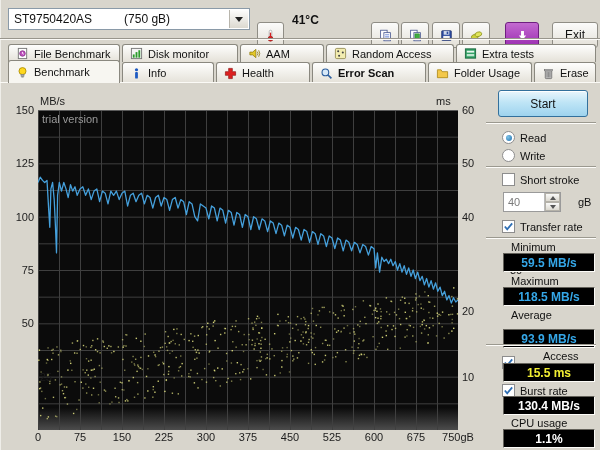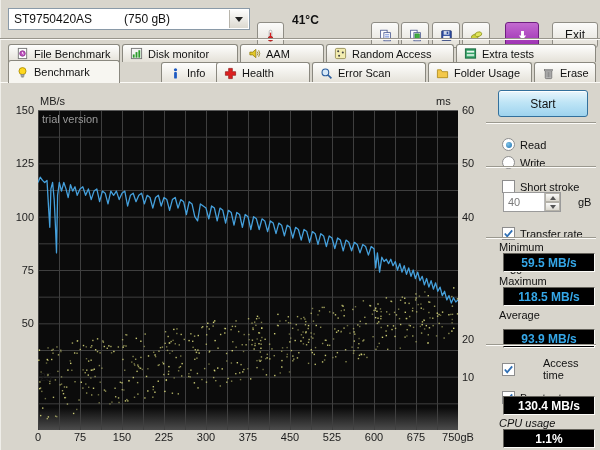--- a/index.html
+++ b/index.html
@@ -49,28 +49,28 @@
   .tick.l{width:32px;text-align:right;left:2px;}
   .tick.r{left:462px;}
   .tick.x{transform:translateX(-50%);top:431px;}
   
   .sep{position:absolute;left:486px;width:110px;height:2px;
        background:linear-gradient(#9b998f 50%,#fdfcf9 50%);}
   #start-button{position:absolute;left:498px;top:90px;width:88px;height:25px;
        background:linear-gradient(#eaf6fc,#bfe5f6 45%,#9ed3ee);border:1px solid #33709c;
        border-radius:3px;font-size:12px;display:flex;align-items:center;justify-content:center;
        cursor:pointer;box-shadow:inset 0 1px 0 #fff;}
-  .ctl-row{position:absolute;left:502px;display:flex;align-items:center;gap:5px;font-size:11px;cursor:pointer;margin-top:7px;}
+  .ctl-row{position:absolute;left:502px;display:flex;align-items:center;gap:5px;font-size:11px;cursor:pointer;}
   .radio{width:13px;height:13px;border-radius:50%;background:#fff;border:1px solid #8d8d8d;
        box-sizing:border-box;position:relative;}
   .radio.sel::after{content:"";position:absolute;left:2.5px;top:2.5px;width:6px;height:6px;
        border-radius:50%;background:radial-gradient(circle at 35% 35%,#7fc4e8,#1f6fae);}
   .cbox{width:13px;height:13px;background:#fff;border:1px solid #8d8d8d;box-sizing:border-box;
        display:flex;align-items:center;justify-content:center;}
-  .panel-label{position:absolute;left:499px;font-size:11px;}
+  .panel-label{position:absolute;left:511px;font-size:11px;}
   .vbox{position:absolute;left:503px;width:90px;height:17px;background:#000;
        border:1px solid;border-color:#63615a #fdfcf8 #fdfcf8 #63615a;box-sizing:content-box;
        display:flex;align-items:center;justify-content:center;font-size:12px;font-weight:bold;}
   .vbox.cyan{color:#35a7e8;} .vbox.yellow{color:#f2ef33;} .vbox.white{color:#fff;}
   #spinner{position:absolute;left:503px;top:192px;width:58px;height:20px;background:#fff;
        border:1px solid #9a9a9a;box-sizing:border-box;display:flex;}
   #spinner .sval{flex:1;font-size:11px;color:#7a7a7a;display:flex;align-items:center;padding-left:4px;}
   #spinner .btns{width:15px;display:flex;flex-direction:column;border-left:1px solid #bbb;}
   #spinner .sb{flex:1;background:linear-gradient(#fafaf9,#dcd9d0);border:1px solid #b5b2a9;
        display:flex;align-items:center;justify-content:center;cursor:pointer;}
@@ -183,34 +183,34 @@
   </div>
 
   <div class="tab active" style="left:8px;width:112px;">
     <svg class="ticon" viewBox="0 0 14 14">
       <circle cx="7" cy="5.5" r="3.8" fill="#ffd81e" stroke="#a98a00" stroke-width="0.9"></circle>
       <rect x="5.4" y="9" width="3.2" height="2" fill="#b0b0b0" stroke="#777" stroke-width="0.6"></rect>
       <rect x="5.8" y="11" width="2.4" height="1.4" fill="#8a8a8a"></rect>
     </svg>
     <span>Benchmark</span>
   </div>
-  <div class="tab tabrow2" style="left:122px;width:92px;margin-left:39px;">
+  <div class="tab tabrow2" style="left:122px;width:92px;">
     <svg class="ticon" viewBox="0 0 14 14">
       <circle cx="7" cy="3" r="1.7" fill="#1d5ac2"></circle>
         <rect x="5.5" y="5.5" width="3" height="7" rx="1" fill="#1d5ac2"></rect>
     </svg>
     <span>Info</span>
   </div>
   <div class="tab tabrow2" style="left:216px;width:94px;">
     <svg class="ticon" viewBox="0 0 14 14">
       <path d="M5 1.5 h4 v3.5 h3.5 v4 h-3.5 v3.5 h-4 v-3.5 h-3.5 v-4 h3.5 Z" fill="#dc2020" stroke="#8e0e0e" stroke-width="0.7"></path>
     </svg>
     <span>Health</span>
   </div>
-  <div class="tab tabrow2" style="left:312px;width:114px;">
+  <div class="tab tabrow2" style="left:312px;width:114px;font-weight:bold;">
     <svg class="ticon" viewBox="0 0 14 14">
       <circle cx="5.8" cy="5.8" r="3.6" fill="#d6e8f8" stroke="#2d5f9e" stroke-width="1.2"></circle>
       <line x1="8.6" y1="8.6" x2="12.3" y2="12.3" stroke="#2d5f9e" stroke-width="1.8"></line>
     </svg>
     <span>Error Scan</span>
   </div>
   <div class="tab tabrow2" style="left:428px;width:104px;">
     <svg class="ticon" viewBox="0 0 14 14">
       <path d="M1.5 4 L1.5 11.5 L12.5 11.5 L12.5 5 L6.5 5 L5.5 3 L1.5 3 Z" fill="#f3c84a" stroke="#a5800a" stroke-width="0.8"></path>
     </svg>
@@ -840,21 +840,21 @@
       <div class="tick x" style="left: 374px;">600</div>
       <div class="tick x" style="left: 416px;">675</div>
       <div class="tick x" style="left: 458px;">750gB</div>
       <div class="tick l" style="top: 370.667px; padding-left: 18px;">25</div>
       <div class="tick l" style="top: 317.333px;">50</div>
       <div class="tick l" style="top: 264px;">75</div>
       <div class="tick l" style="top: 210.667px;">100</div>
       <div class="tick l" style="top: 157.333px;">125</div>
       <div class="tick l" style="top: 104px;">150</div>
       <div class="tick r" style="top: 370.667px;">10</div>
-      <div class="tick r" style="top: 333px; text-align: right;">20</div>
+      <div class="tick r" style="top: 305px; text-align: right;">20</div>
       <div class="tick r" style="top: 264px; margin-left: 48px;">30</div>
       <div class="tick r" style="top: 210.667px;">40</div>
       <div class="tick r" style="top: 157.333px;">50</div>
       <div class="tick r" style="top: 104px;">60</div>
     </div>
 
   <div id="start-button">
     <span>Start</span>
   </div>
   <div class="sep" style="top:122px;"></div>
@@ -905,27 +905,28 @@
 
   <div class="sep" style="top:344px;"></div>
   <div class="ctl-row" style="top:350px;gap:28px;">
     <span class="cbox">
       <svg width="11" height="11" viewBox="0 0 12 12">
           <path d="M2 6 L4.6 9 L10 2.6" stroke="#2f6fb4" stroke-width="2" fill="none"></path>
         </svg>
     </span>
     <span>Access time</span>
   </div>
+  <div class="vbox yellow" style="top:363px;">15.5 ms</div>
 
   <div class="ctl-row" style="top:384px;">
     <span class="cbox">
       <svg width="11" height="11" viewBox="0 0 12 12">
           <path d="M2 6 L4.6 9 L10 2.6" stroke="#2f6fb4" stroke-width="2" fill="none"></path>
         </svg>
     </span>
     <span>Burst rate</span>
   </div>
   <div class="vbox white" style="top:396px;">130.4 MB/s</div>
 
-  <div class="panel-label" style="top:417px;font-style:italic;">CPU usage</div>
+  <div class="panel-label" style="top:417px;">CPU usage</div>
   <div class="vbox white" style="top:429px;">1.1%</div>
 
 </div>
 
 </body></html>

